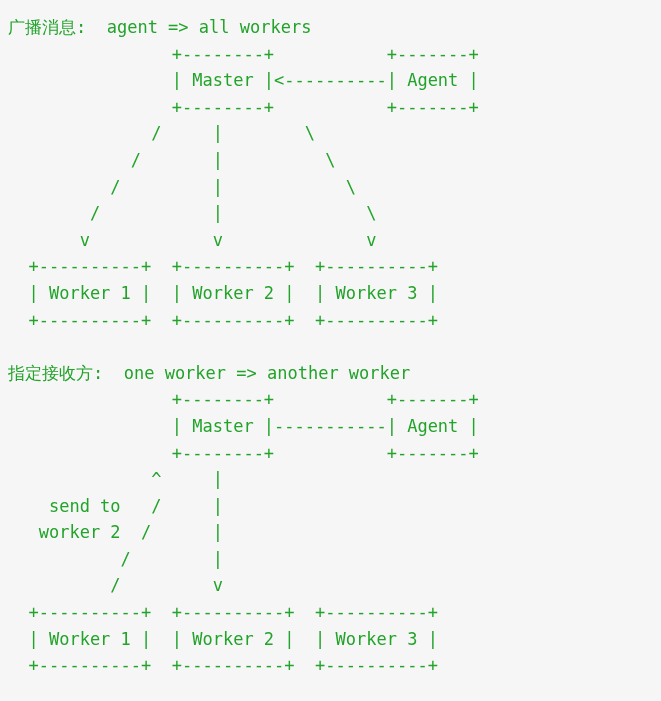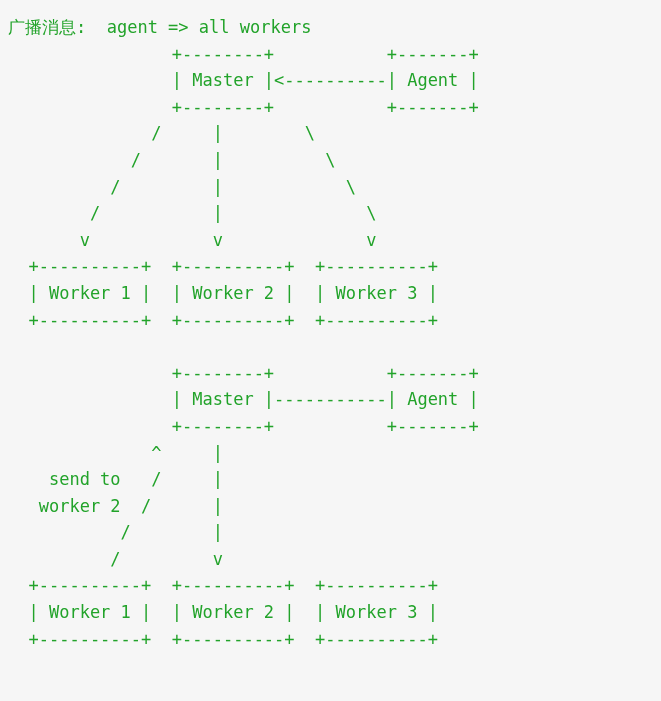--- a/index.html
+++ b/index.html
@@ -56,21 +56,21 @@
   <pre class="ascii-block" style="color: rgb(34, 163, 42); font-size: 17px; line-height: 26.6px; padding-left: 8px;"><span class="section-title">广播消息:  agent =&gt; all workers</span><span class="art">                +--------+           +-------+
                 | Master |&lt;----------| Agent |
                 +--------+           +-------+
               /     |        \
             /       |          \
           /         |            \
         /           |              \
        v            v              v
   +----------+  +----------+  +----------+
   | Worker 1 |  | Worker 2 |  | Worker 3 |
-  +----------+  +----------+  +----------+</span><span class="spacer-line"> </span><span class="art">                +--------+           +-------+
+  +----------+  +----------+  +----------+</span><span class="spacer-line"> </span><span class="section-title">指定接收方:  one worker =&gt; another worker</span><span class="art">                +--------+           +-------+
                 | Master |-----------| Agent |
                 +--------+           +-------+
               ^     |
     send to   /     |
    worker 2  /      |
            /        |
           /         v
   +----------+  +----------+  +----------+
   | Worker 1 |  | Worker 2 |  | Worker 3 |
   +----------+  +----------+  +----------+</span></pre>

